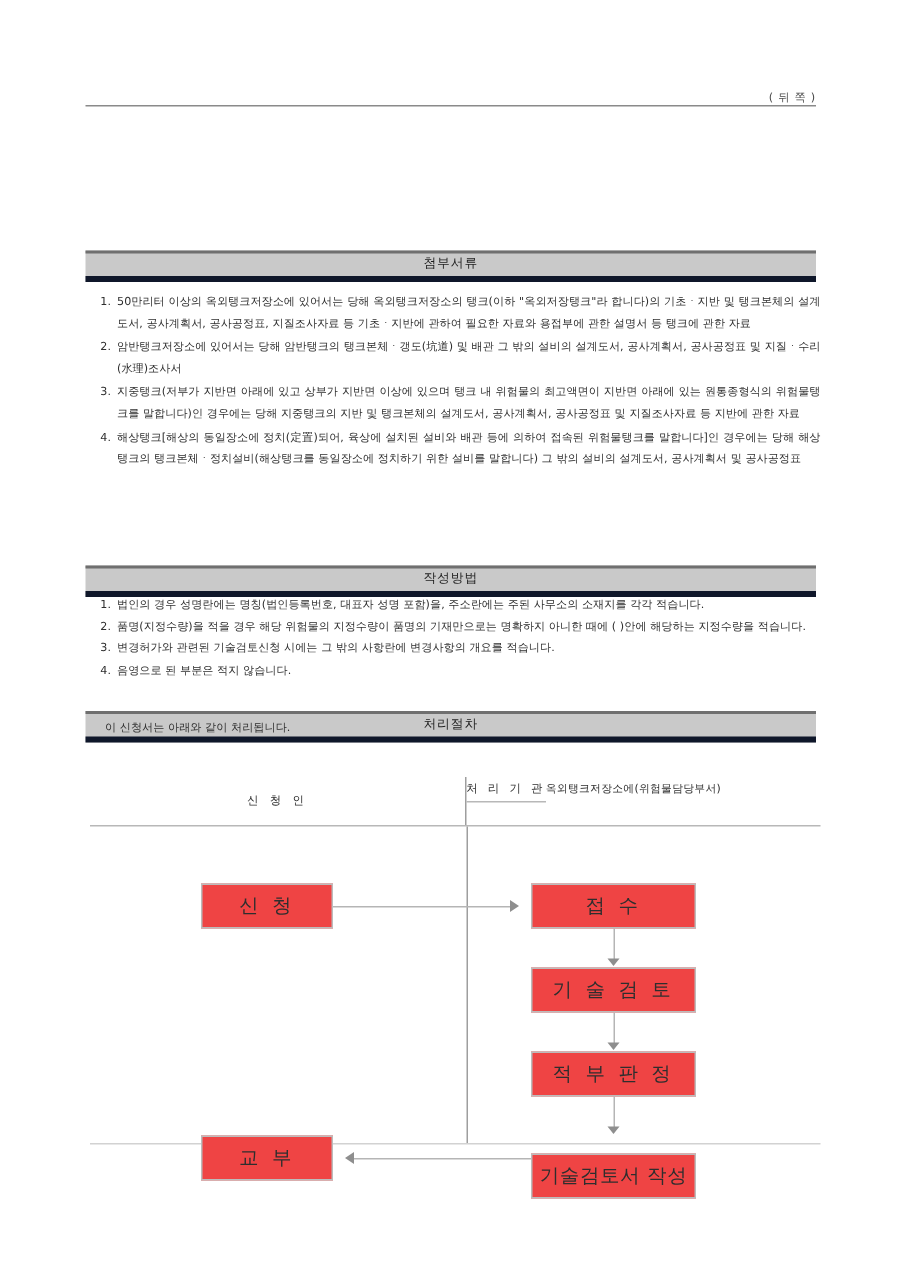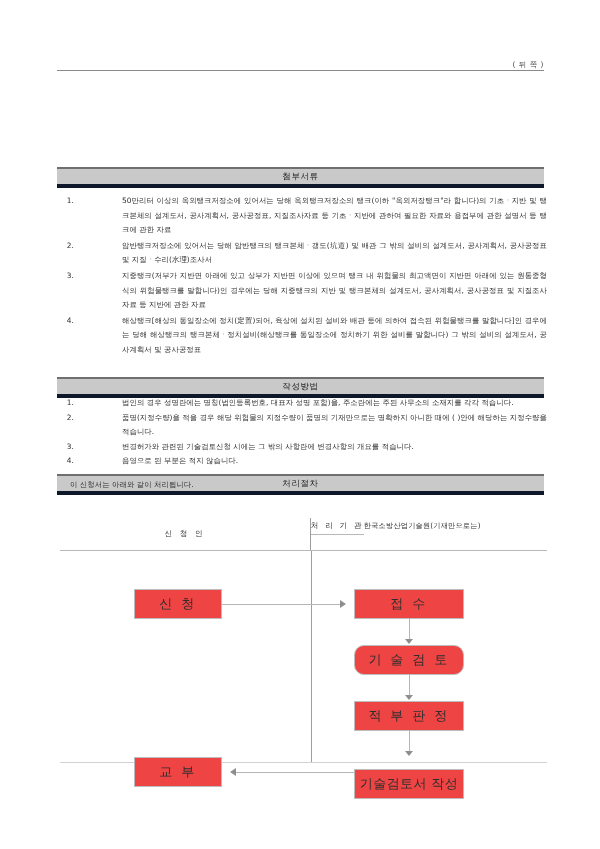--- a/index.html
+++ b/index.html
@@ -88,21 +88,20 @@
     flex: 0 0 auto;
     width: 17px;
     text-align: right;
     padding-right: 4px;
     white-space: nowrap;
   }
   .list-item .txt {
     flex: 1 1 auto;
     text-align: justify;
     word-break: break-all;
-    margin-left: 44px;
   }
 
   #attachments-block .list-item { margin-bottom: 1px; }
   #howto-block .list-item { margin-bottom: 0px; }
 
   
   .proc-note {
     position: absolute;
     left: 70px;
     font-size: 7.4px;
@@ -285,35 +284,35 @@
   </div>
 
   <div class="proc-note" style="top:480px;">이 신청서는 아래와 같이 처리됩니다.</div>
 
   <div class="proc-table" style="top:518px;">
 
     <div class="proc-head">
       <div class="col-applicant">신 청 인</div>
       <div class="col-agency">
         <div class="agency-top">처 리 기 관</div>
-        <div class="agency-bottom">한국소방산업기술원(기재만으로는)</div>
+        <div class="agency-bottom">옥외탱크저장소에(위험물담당부서)</div>
       </div>
     </div>
 
     <div class="proc-body">
       <div class="proc-divider"></div>
 
       <div class="flow-box spaced" style="left:74px; top:38px; width:88px;">신 청</div>
       <div class="h-line" style="left:162px; top:53px; width:118px;"></div>
       <div class="arrow-right" style="left:280px; top:49px;"></div>
       <div class="flow-box spaced" style="left:294px; top:38px; width:110px;">접 수</div>
 
       <div class="v-line" style="left:349px; top:68px; height:22px;"></div>
       <div class="arrow-down" style="left:345px; top:88px;"></div>
-      <div class="flow-box spaced" style="left:294px; top:94px; width:110px;border-radius:10px;">기 술 검 토</div>
+      <div class="flow-box spaced" style="left:294px; top:94px; width:110px;">기 술 검 토</div>
 
       <div class="v-line" style="left:349px; top:124px; height:22px;"></div>
       <div class="arrow-down" style="left:345px; top:144px;"></div>
       <div class="flow-box spaced" style="left:294px; top:150px; width:110px;">적 부 판 정</div>
 
       <div class="v-line" style="left:349px; top:180px; height:22px;"></div>
       <div class="arrow-down" style="left:345px; top:200px;"></div>
       <div class="flow-box tight" style="left:294px; top:218px; width:110px;">기술검토서 작성</div>
 
       <div class="h-line" style="left:176px; top:221px; width:118px;"></div>

